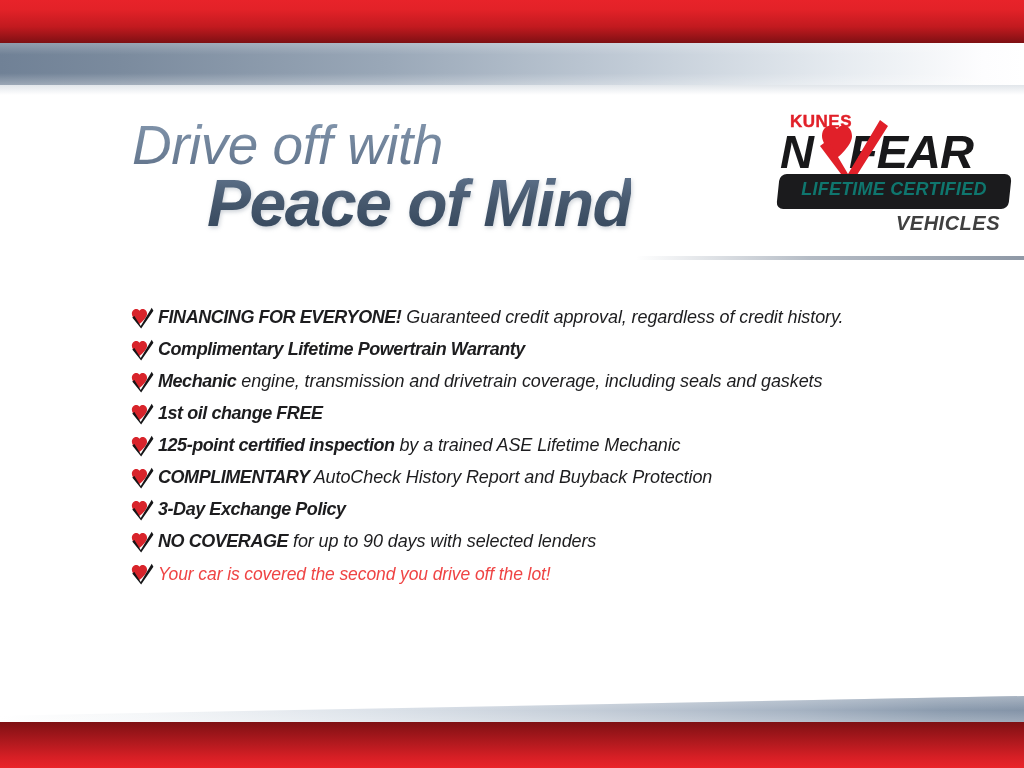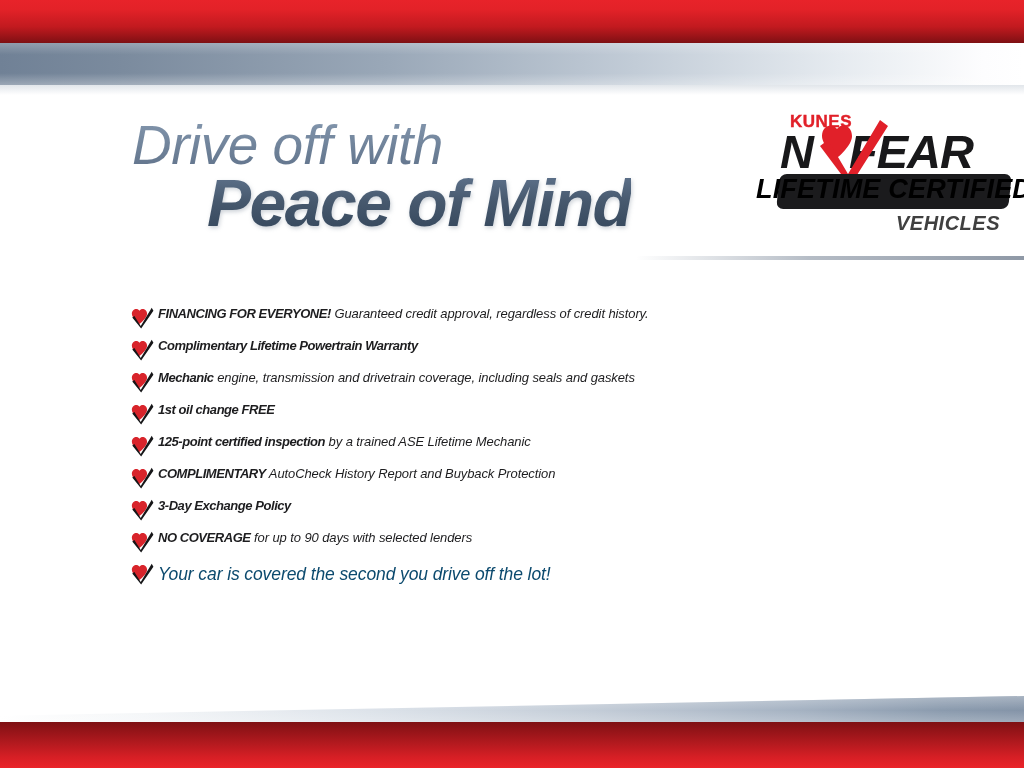--- a/index.html
+++ b/index.html
@@ -75,22 +75,22 @@
   .logo-gap { display:inline-block; width:38px; }
   .logo-check { position:absolute; left:40px; top:6px; width:70px; height:68px; }
   .logo-bar {
     position:absolute; left:0px; top:62px; width:232px; height:35px;
     background:#1b1b1d; border-radius:7px;
     transform:skewX(-6deg);
   }
   .logo-bar-text {
     position:absolute; left:0px; top:62px; width:232px; height:30px;
     display:flex; align-items:center; justify-content:center;
-    font-size:27px; font-weight:bold; font-style:italic;
-    letter-spacing:.2px; color:#000000; white-space:nowrap;
+    font-size:18px; font-weight:bold; font-style:italic;
+    letter-spacing:.2px; color:#0f766e; white-space:nowrap;
   }
   .logo-vehicles {
     position:absolute; right:10px; top:100px;
     font-size:20px; font-weight:bold; font-style:italic;
     letter-spacing:.5px; color:#404040;
   }
 
   .logo-divider {
     position:absolute; left:636px; top:256px; width:388px; height:4px;
     background:linear-gradient(to right,rgba(150,160,175,0) 0%,rgba(120,133,150,.55) 45%,rgba(105,118,136,.75) 100%);
@@ -99,29 +99,29 @@
   
   .bullets { position:absolute; left:130px; top:306px; width:840px; }
   .bullet {
     display:flex; align-items:flex-start;
     margin-bottom:9px;
   }
   .bullet-icon {
     flex:0 0 auto; width:24px; height:22px; margin-top:1px; margin-right:4px;
   }
   .bullet-body {
-    font-size:13px; font-style:italic; color:#1d1d1f;
+    font-size:18px; font-style:italic; color:#1d1d1f;
     line-height:1.26; letter-spacing:-0.2px;text-align:center;
   }
   .b-strong { font-weight:bold; letter-spacing:-0.45px; }
   .b-light  { font-weight:400; letter-spacing:-0.1px; }
   .b-pipe   { font-weight:400; color:#9b9b9f; }
   .bullet-sub {
     font-size:17.5px; font-style:italic; font-weight:400;
-    color:#0c4a6e; letter-spacing:-0.1px;
+    color:#ef4444; letter-spacing:-0.1px;
     margin-top:2px;
   }
 
   
   .bot-wedge {
     position:absolute; left:0; bottom:46px; width:1024px; height:26px;
     background:linear-gradient(to right,#ffffff 0%,#f4f6f8 14%,#dde3ea 36%,#c3ccd7 58%,#a5b2c2 78%,#8b9bae 92%,#8494a8 100%);
     clip-path:polygon(0 76%,100% 0,100% 100%,0 100%);
   }
   .bot-wedge-sheen {

